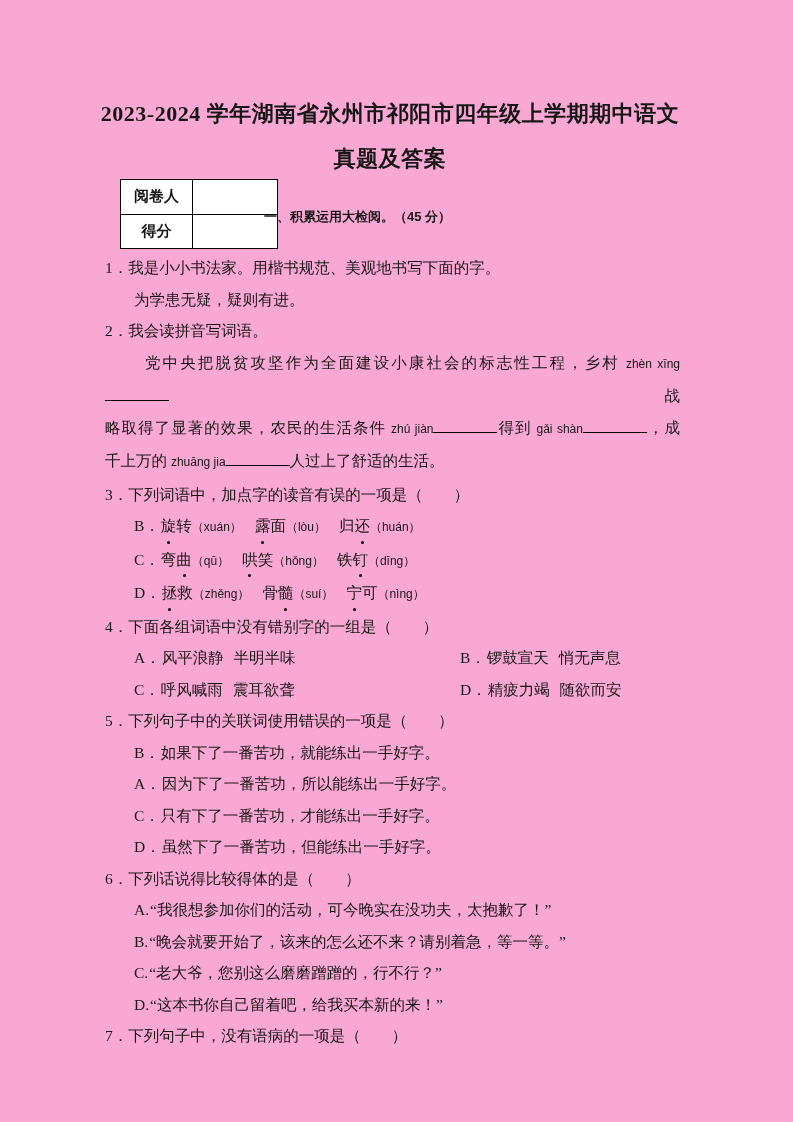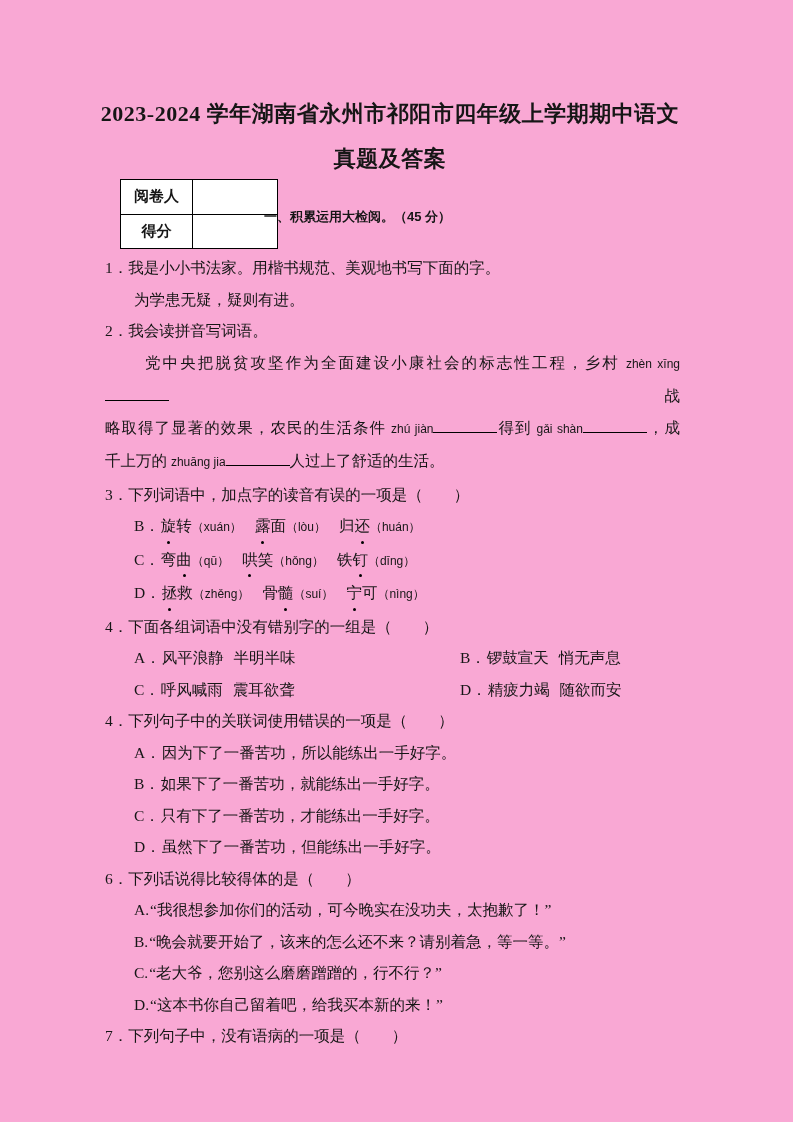--- a/index.html
+++ b/index.html
@@ -94,24 +94,24 @@
         <div class="line opt cols">
           <span class="col-left"><span class="opt-label">A．</span><span class="pair">风平浪静 半明半味</span></span>
           <span class="col-right"><span class="opt-label">B．</span><span class="pair">锣鼓宣天 悄无声息</span></span>
         </div>
         <div class="line opt cols">
           <span class="col-left"><span class="opt-label">C．</span><span class="pair">呼风喊雨 震耳欲聋</span></span>
           <span class="col-right"><span class="opt-label">D．</span><span class="pair">精疲力竭 随欲而安</span></span>
         </div>
       </div>
 
-    <div class="line">4．下列句子中的关联词使用错误的一项是（　　）</div>
+    <div class="line">5．下列句子中的关联词使用错误的一项是（　　）</div>
     <div id="q5-options">
+        <div class="line opt"><span class="opt-label">B．</span><span>如果下了一番苦功，就能练出一手好字。</span></div>
         <div class="line opt"><span class="opt-label">A．</span><span>因为下了一番苦功，所以能练出一手好字。</span></div>
-        <div class="line opt"><span class="opt-label">B．</span><span>如果下了一番苦功，就能练出一手好字。</span></div>
         <div class="line opt"><span class="opt-label">C．</span><span>只有下了一番苦功，才能练出一手好字。</span></div>
         <div class="line opt"><span class="opt-label">D．</span><span>虽然下了一番苦功，但能练出一手好字。</span></div>
       </div>
 
     <div class="line">6．下列话说得比较得体的是（　　）</div>
     <div id="q6-options">
         <div class="line opt"><span class="opt-label">A.</span><span>“我很想参加你们的活动，可今晚实在没功夫，太抱歉了！”</span></div>
         <div class="line opt"><span class="opt-label">B.</span><span>“晚会就要开始了，该来的怎么还不来？请别着急，等一等。”</span></div>
         <div class="line opt"><span class="opt-label">C.</span><span>“老大爷，您别这么磨磨蹭蹭的，行不行？”</span></div>
         <div class="line opt"><span class="opt-label">D.</span><span>“这本书你自己留着吧，给我买本新的来！”</span></div>

